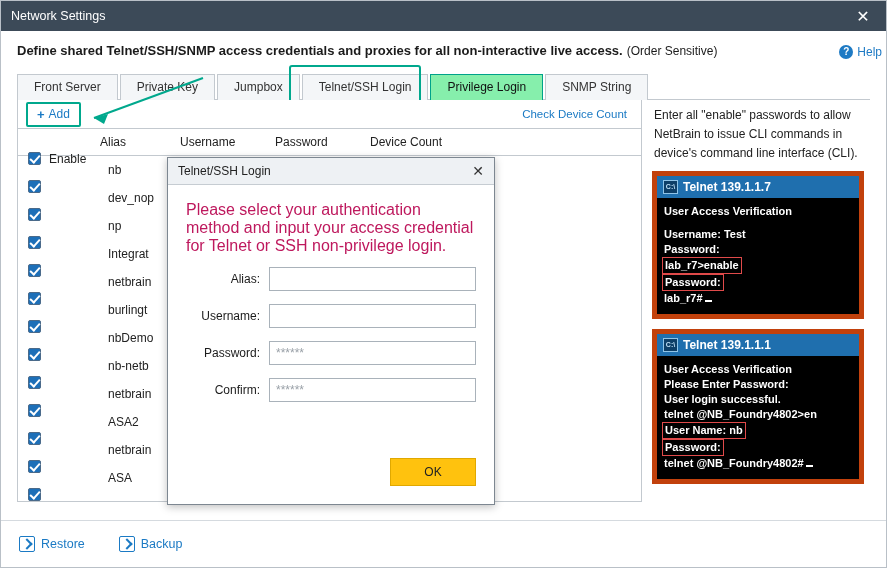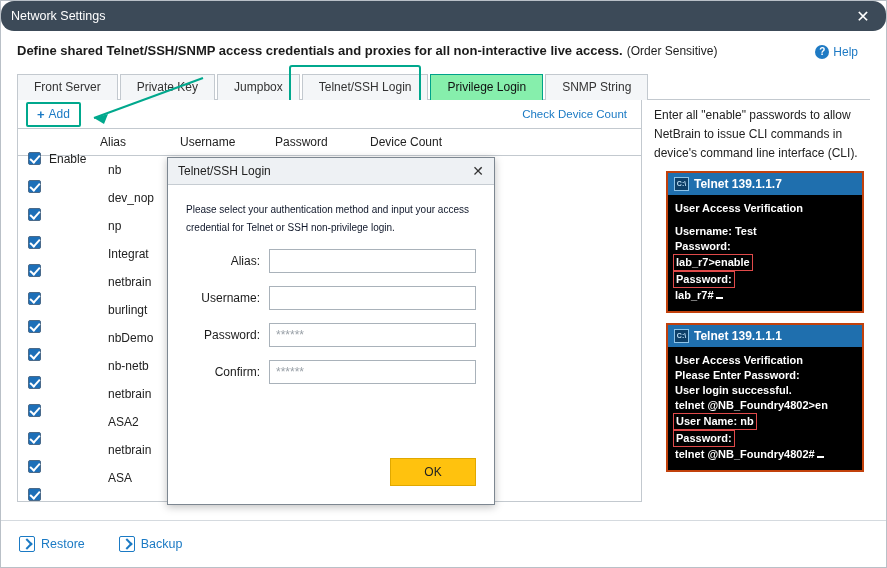--- a/index.html
+++ b/index.html
@@ -25,38 +25,37 @@
   }
   
   .titlebar {
     height: 30px;
     background: #3c4a58;
     color: #ffffff;
     display: flex;
     align-items: center;
     padding: 0 10px;
     font-size: 12.5px;
-    border-radius: 13px;
   }
   .titlebar .title { flex: 1; }
   .titlebar .close {
     width: 26px;
     height: 26px;
     display: flex;
     align-items: center;
     justify-content: center;
     font-size: 16px;
     color: #ffffff;
     cursor: pointer;
   }
   
   .header-row {
     display: flex;
     align-items: baseline;
-    padding: 12px 28px 6px 16px;
+    padding: 12px 4px 6px 16px;
   }
   .header-main {
     font-size: 13px;
     font-weight: bold;
     color: #1b1b1b;
   }
   .header-sub {
     font-size: 12px;
     color: #1b1b1b;
     margin-left: 4px;
@@ -219,24 +218,23 @@
     margin-left: 10px;
     box-sizing: border-box;
   }
   .right-note {
     font-size: 12px;
     color: #222;
     line-height: 19px;
     padding: 6px 0 8px 2px;
   }
   .term {
-    border: 2px solid #c2410c;
+    border: 5px solid #c2410c;
     margin-bottom: 10px;
     background: #000;
-    margin-left: 14px;
   }
   .term-title {
     background: #1f6fae;
     color: #fff;
     font-size: 12px;
     font-weight: bold;
     padding: 4px 6px;
     display: flex;
     align-items: center;
     gap: 5px;
@@ -332,23 +330,23 @@
     display: flex;
     align-items: center;
     padding: 0 6px 0 10px;
     font-size: 12px;
     color: #222;
   }
   .modal-title .t { flex: 1; }
   .modal-title .x { cursor: pointer; font-size: 14px; color: #333; padding: 0 4px; }
   .modal-body { padding: 16px 18px 0 18px; }
   .modal-desc {
-    font-size: 10px;
+    font-size: 16px;
     line-height: 18px;
-    color: #0f172a;
+    color: #be185d;
     margin-bottom: 12px;
   }
   .radio-row {
     display: flex;
     align-items: center;
     gap: 10px;
     margin-bottom: 16px;
     font-size: 12px;
   }
   .radio-opt { display: flex; align-items: center; gap: 6px; cursor: pointer; }

